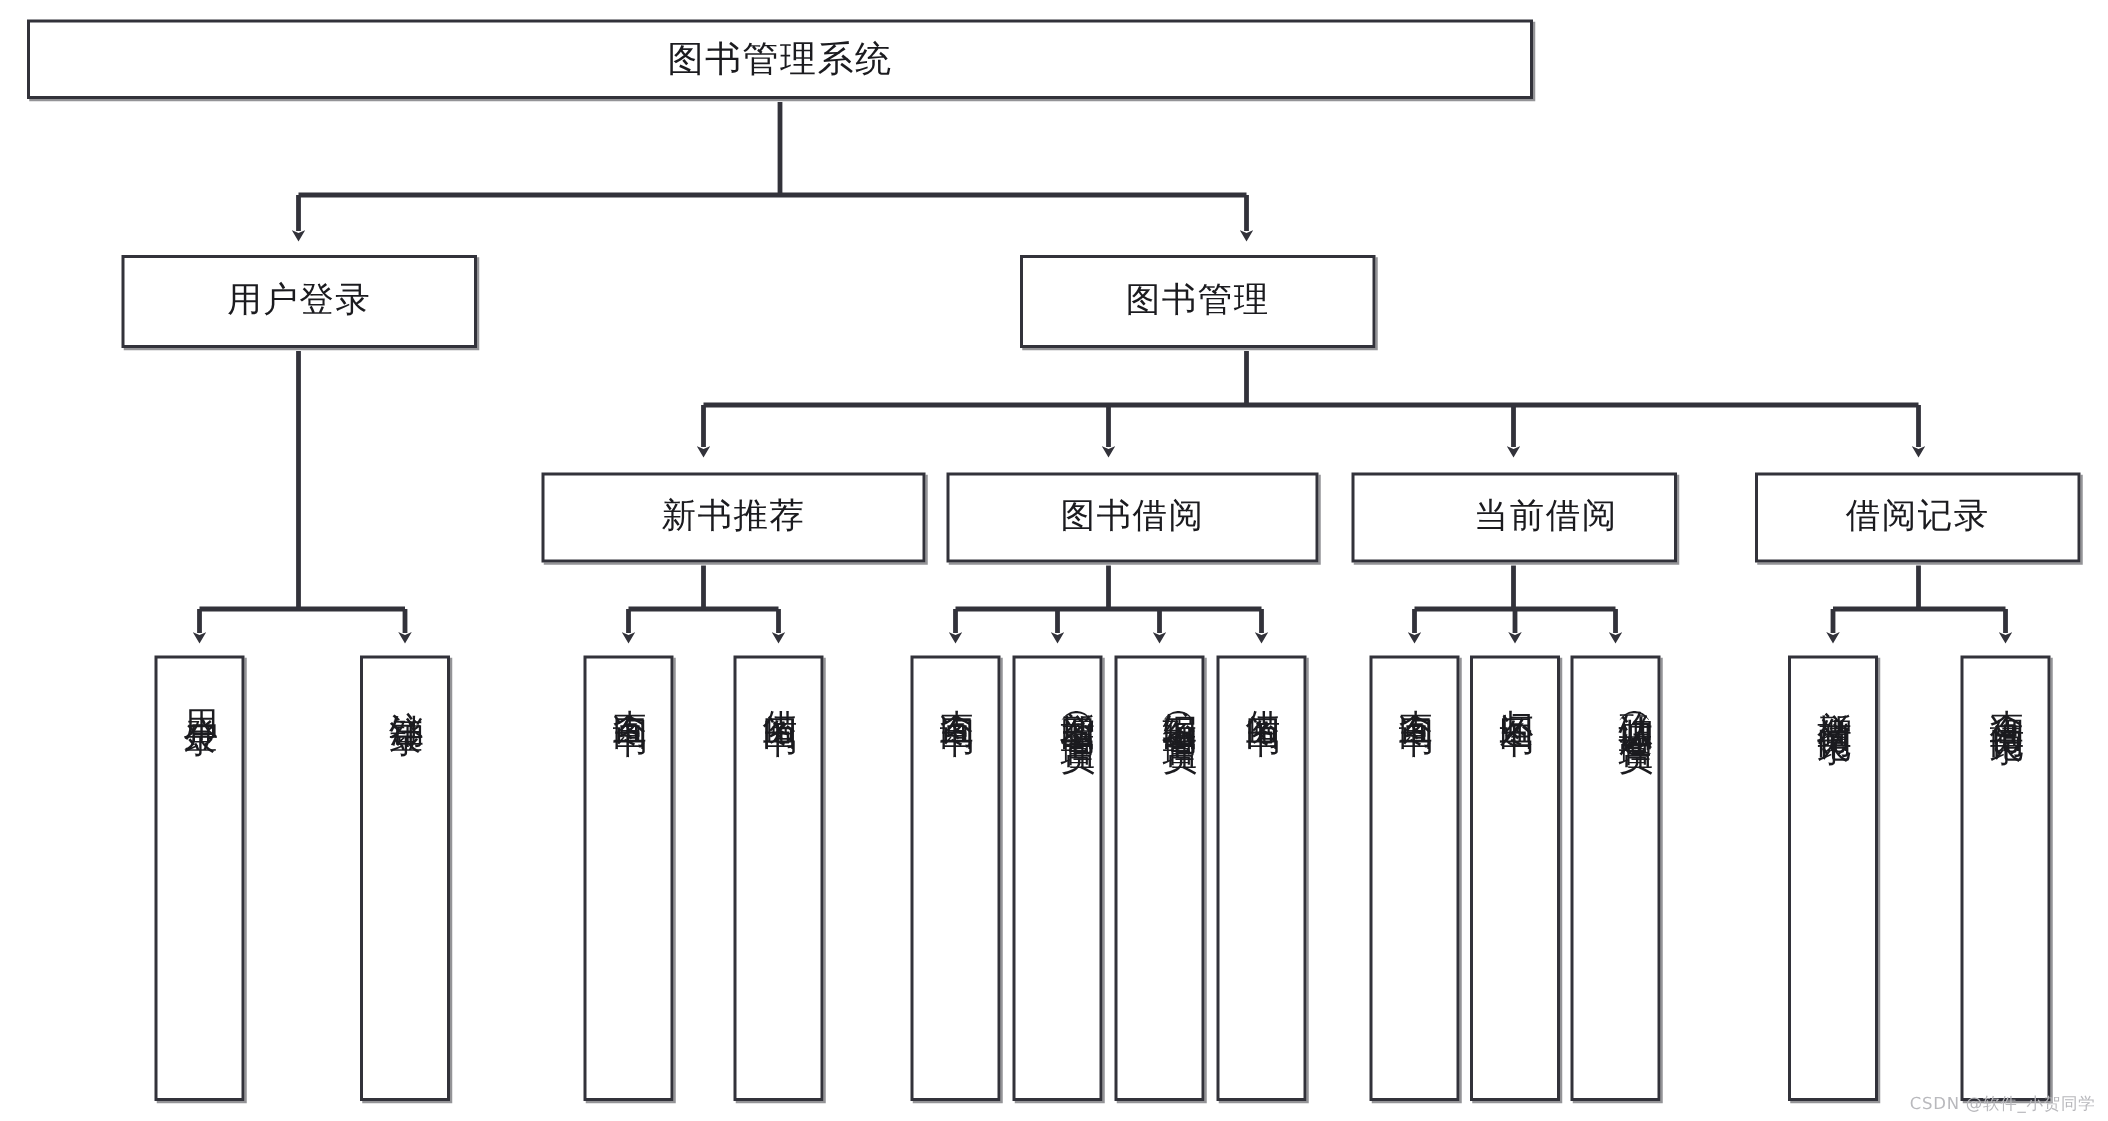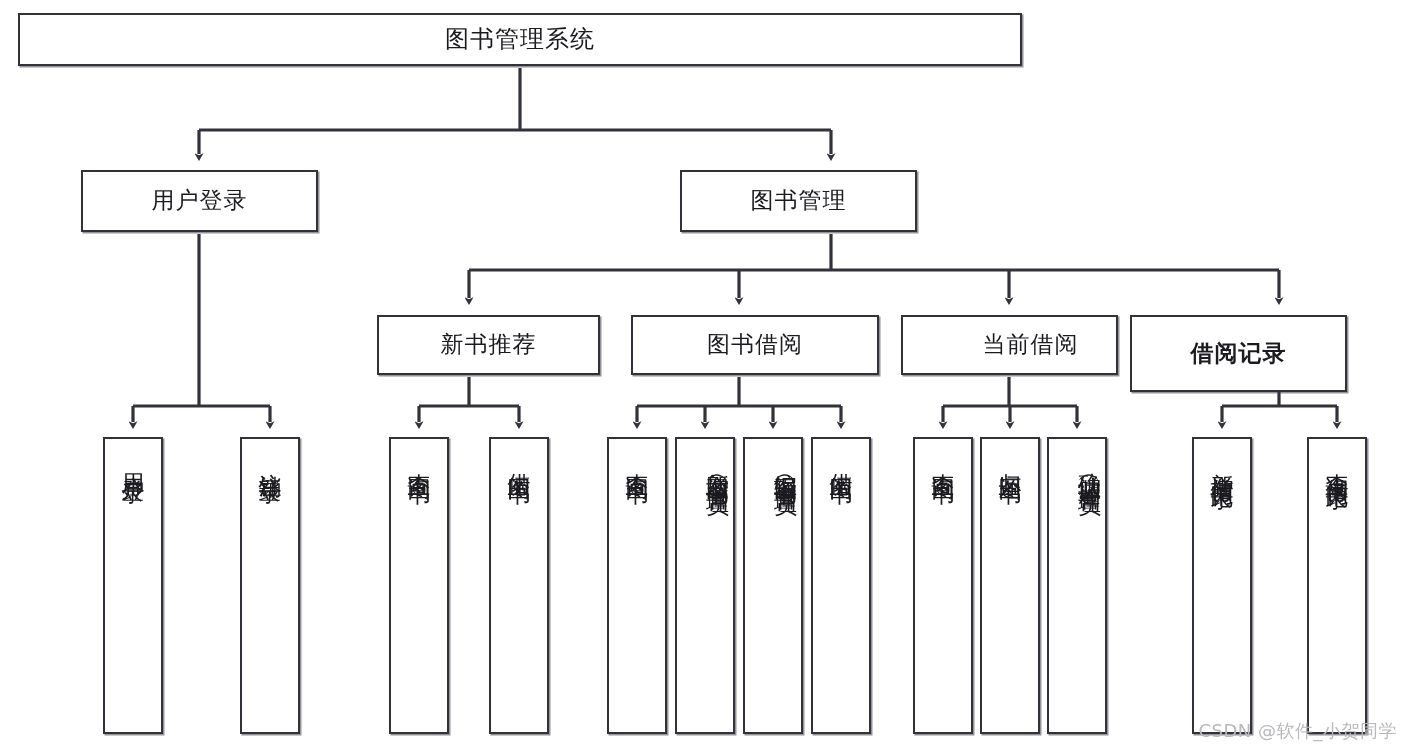--- a/index.html
+++ b/index.html
@@ -58,21 +58,21 @@
     justify-content: flex-start;
     white-space: nowrap;
   }
   .node.v.centered {
     align-items: center;
   }
   .watermark {
     position: absolute;
     right: 8px;
     bottom: 4px;
-    font-size: 18px;
+    font-size: 11px;
     color: #b9b9bd;
     letter-spacing: 0.5px;
     white-space: nowrap;
   }
 </style>
 </head>
 <body>
 
 <div id="diagram-canvas">
 
@@ -124,24 +124,24 @@
       <path d="M 1222 406 L 1222 422" marker-end="url(#arrow)"></path>
       <path d="M 1337 406 L 1337 422" marker-end="url(#arrow)"></path>
     </g>
   </svg>
 
   <div class="node h root" style="left:18px; top:13px; width:1004px; height:53px;">图书管理系统</div>
 
   <div class="node h" style="left:81px; top:170px; width:237px; height:62px;">用户登录</div>
   <div class="node h" style="left:680px; top:170px; width:237px; height:62px;">图书管理</div>
 
-  <div class="node h" style="left:361px; top:315px; width:223px; height:60px;margin-left:16px;">新书推荐</div>
+  <div class="node h" style="left:361px; top:315px; width:256px; height:60px;">新书推荐</div>
   <div class="node h" style="left:631px; top:315px; width:248px; height:60px;">图书借阅</div>
   <div class="node h" style="left:901px; top:315px; width:217px; height:60px;padding-left:48px;">当前借阅</div>
-  <div class="node h" style="left:1130px; top:315px; width:217px; height:77px;font-weight:bold;">借阅记录</div>
+  <div class="node h" style="left:1170px; top:315px; width:217px; height:60px;">借阅记录</div>
 
   <div class="node v centered" style="left:103px; top:437px; width:60px; height:297px;">用户登录</div>
   <div class="node v centered" style="left:240px; top:437px; width:60px; height:297px;">注销登录</div>
 
   <div class="node v centered" style="left:389px; top:437px; width:60px; height:297px;">查询图书</div>
   <div class="node v centered" style="left:489px; top:437px; width:60px; height:297px;">借阅图书</div>
 
   <div class="node v centered" style="left:607px; top:437px; width:60px; height:297px;">查询图书</div>
   <div class="node v" style="left:675px; top:437px; width:60px; height:297px;">新增图书（管理员）</div>
   <div class="node v" style="left:743px; top:437px; width:60px; height:297px;">编辑图书（管理员）</div>

